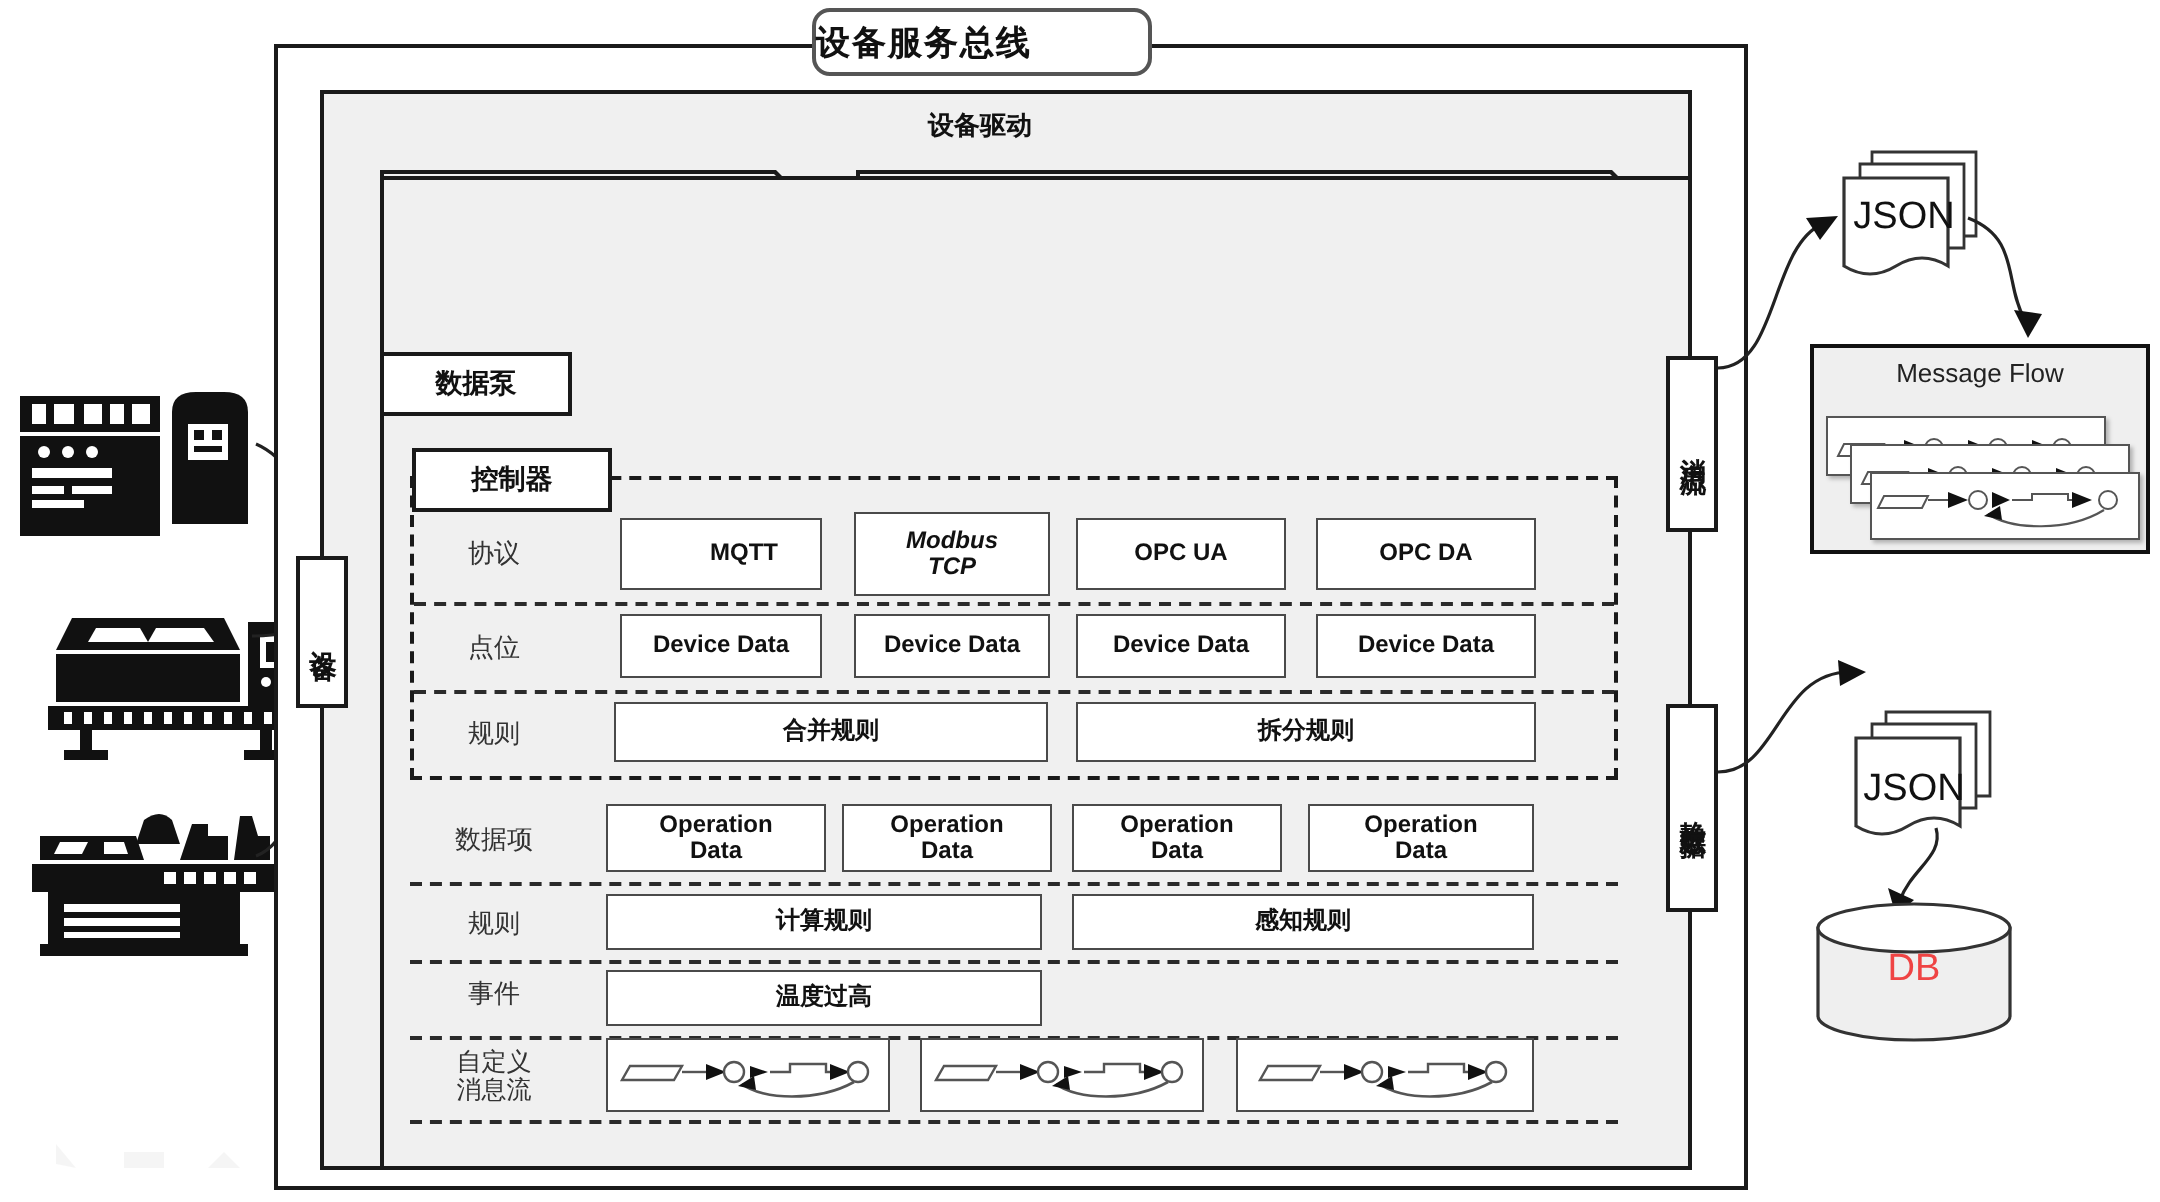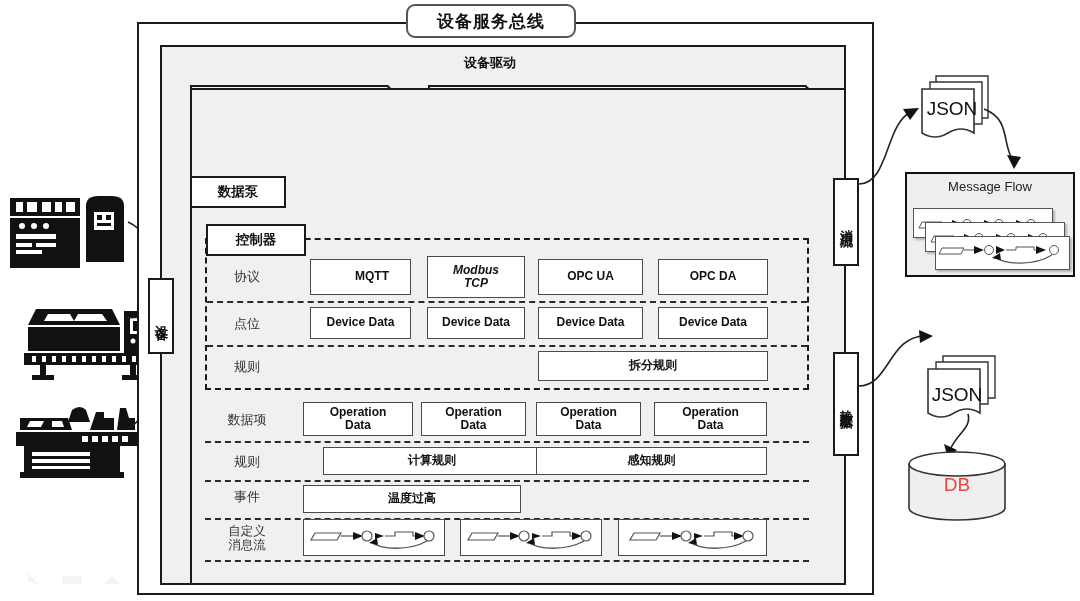--- a/index.html
+++ b/index.html
@@ -28,21 +28,21 @@
   }
   .frame-inner{
     position:absolute; left:190px; top:88px; width:656px; height:497px;
     border:2px solid #1a1a1a; background:#f0f0f0;
   }
 
   
   .title-pill{
     position:absolute; left:406px; top:4px; width:170px; height:34px;
     border:2px solid #555; border-radius:9px; background:#ffffff;
-    display:flex; align-items:center; justify-content:center;
+    display:flex; align-items:center; 
     font-size:17px; font-weight:bold; color:#111; letter-spacing:1px; z-index:40;
   }
 
   
   .notch-group{
     position:absolute;
     background:#1a1a1a;
     clip-path: polygon(0 0, calc(100% - 14px) 0, 100% 14px, 100% 100%, 14px 100%, 0 calc(100% - 14px));
   }
   .notch-group > .fill{
@@ -301,37 +301,40 @@
     </div>
   <div class="cell" style="left:538px; top:307px; width:105px; height:32px;">
       <span>Device Data</span>
     </div>
   <div class="cell" style="left:658px; top:307px; width:110px; height:32px;">
       <span>Device Data</span>
     </div>
   <div class="dash-sep" style="left:207px; top:345px; width:600px;"></div>
 
   <div class="row-label" style="left:214px; top:350px; width:66px; height:34px;">规则</div>
+  <div class="cell" style="left:307px; top:351px; width:217px; height:30px;">
+      <span>合并规则</span>
+    </div>
   <div class="cell" style="left:538px; top:351px; width:230px; height:30px;">
       <span>拆分规则</span>
     </div>
 
   <div class="row-label" style="left:208px; top:400px; width:78px; height:40px;">数据项</div>
   <div class="cell" style="left:303px; top:402px; width:110px; height:34px; white-space:pre-line;"><span style="white-space:pre-line;">Operation
 Data</span></div>
   <div class="cell" style="left:421px; top:402px; width:105px; height:34px; white-space:pre-line;"><span style="white-space:pre-line;">Operation
 Data</span></div>
   <div class="cell" style="left:536px; top:402px; width:105px; height:34px; white-space:pre-line;"><span style="white-space:pre-line;">Operation
 Data</span></div>
   <div class="cell" style="left:654px; top:402px; width:113px; height:34px; white-space:pre-line;"><span style="white-space:pre-line;">Operation
 Data</span></div>
   <div class="dash-sep" style="left:205px; top:441px; width:604px;"></div>
 
   <div class="row-label" style="left:208px; top:444px; width:78px; height:36px;">规则</div>
-  <div class="cell" style="left:303px; top:447px; width:218px; height:28px;margin-left:20px;">
+  <div class="cell" style="left:303px; top:447px; width:218px; height:28px;">
       <span>计算规则</span>
     </div>
   <div class="cell" style="left:536px; top:447px; width:231px; height:28px;">
       <span>感知规则</span>
     </div>
   <div class="dash-sep" style="left:205px; top:480px; width:604px;"></div>
 
   <div class="row-label" style="left:208px; top:480px; width:78px; height:34px;">事件</div>
   <div class="cell" style="left:303px; top:485px; width:218px; height:28px;">
       <span>温度过高</span>

